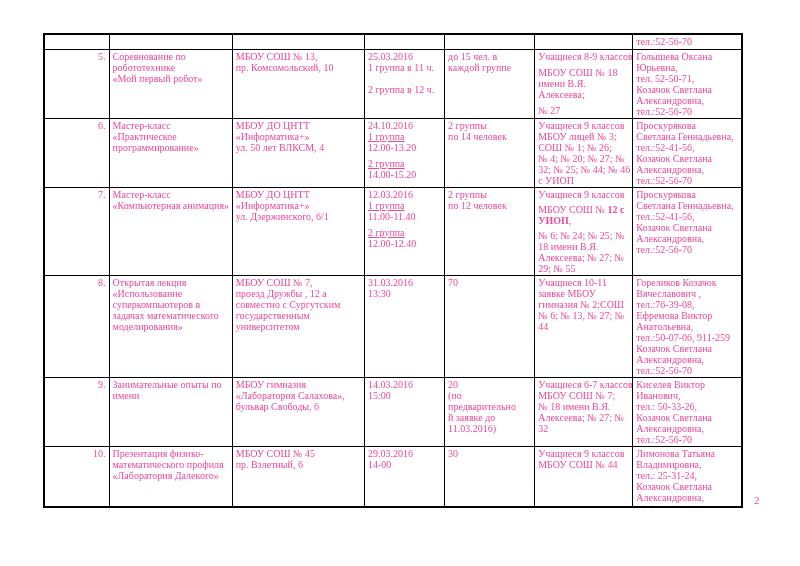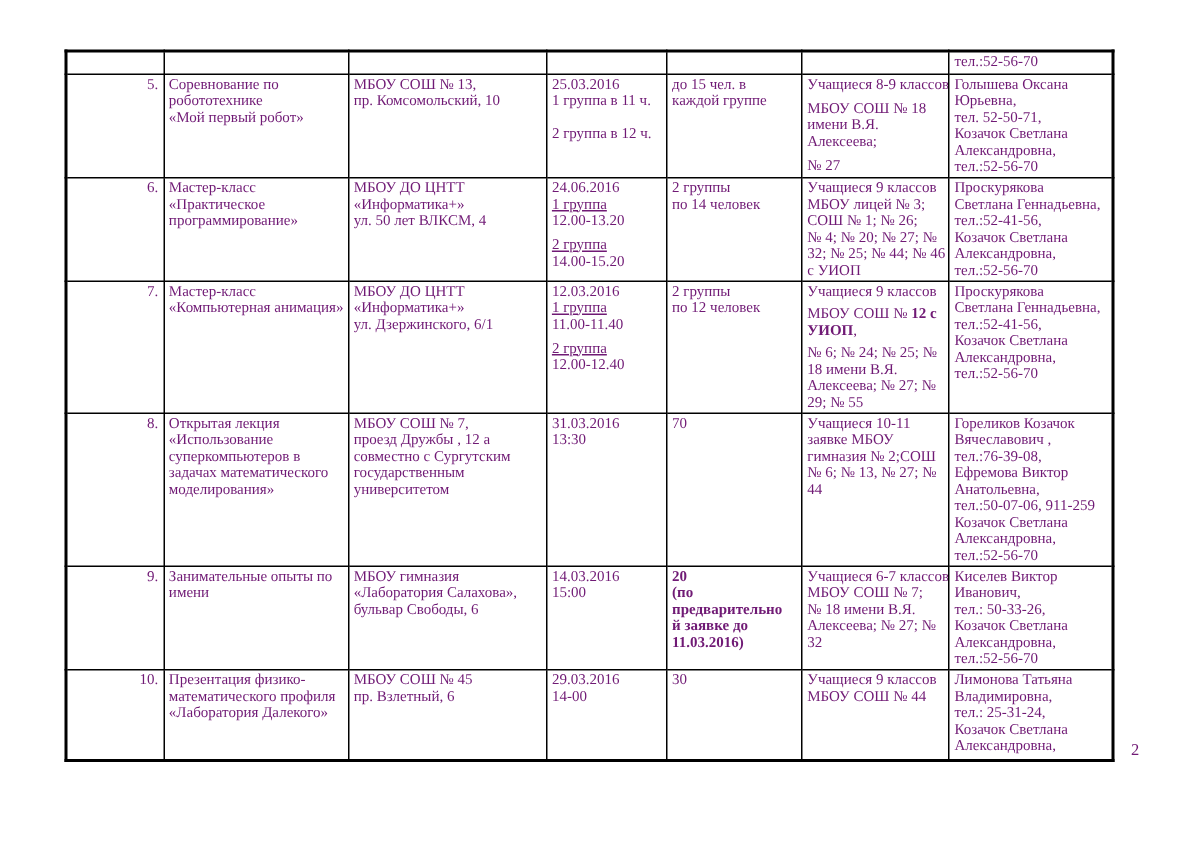--- a/index.html
+++ b/index.html
@@ -1,18 +1,18 @@
 <!DOCTYPE html>
 <html><head>
 <meta charset="utf-8">
 <style>
   html,body{margin:0;padding:0;background:#e8e8e8;}
   .page{
     position:relative;width:800px;height:566px;background:#ffffff;
-    font-family:"Liberation Serif","DejaVu Serif",serif;color:#701a75;
+    font-family:"Liberation Serif","DejaVu Serif",serif;color:#ec4899;
     overflow:hidden;
   }
   table.sched{
     position:absolute;left:43px;top:33px;width:700px;
     border-collapse:collapse;table-layout:fixed;
     border:2px solid #000;
   }
   table.sched td{
     border:1.5px solid #000;
     vertical-align:top;
@@ -24,21 +24,21 @@
   col.c0{width:65px}
   col.c1{width:123px}
   col.c2{width:132px}
   col.c3{width:80px}
   col.c4{width:90px}
   col.c5{width:98px}
   col.c6{width:109px}
   td.a-center{text-align:left;}
   td.a-num{text-align:right;padding-right:14px;}
   td.v-mid{vertical-align:middle;}
-  td.b{font-weight:bold;}
+  td.b{font-weight:normal;}
   .ln{white-space:nowrap;}
   td.a-center .ln{white-space:normal;}
   .pagenum{
     position:absolute;left:754px;top:494px;
     font-size:11px;line-height:13px;
   }
 </style>
 </head>
 <body>
 
@@ -114,21 +114,21 @@
             <div class="ln"><span>Мастер-класс</span></div>
             <div class="ln"><span>«Практическое</span></div>
             <div class="ln"><span>программирование»</span></div>
           </td>
           <td class="">
             <div class="ln"><span>МБОУ ДО ЦНТТ</span></div>
             <div class="ln"><span>«Информатика+»</span></div>
             <div class="ln"><span>ул. 50 лет ВЛКСМ, 4</span></div>
           </td>
           <td class="a-center">
-            <div class="ln"><span>24.06.2016</span></div>
+            <div class="ln"><span>24.10.2016</span></div>
             <div class="ln"><span style="text-decoration: underline;">1 группа</span></div>
             <div class="ln"><span>12.00-13.20</span></div>
             <div style="height: 5px;"></div>
             <div class="ln"><span style="text-decoration: underline;">2 группа</span></div>
             <div class="ln"><span>14.00-15.20</span></div>
           </td>
           <td class="a-center v-mid">
             <div class="ln"><span>2 группы</span></div>
             <div class="ln"><span>по 14 человек</span></div>
           </td>

